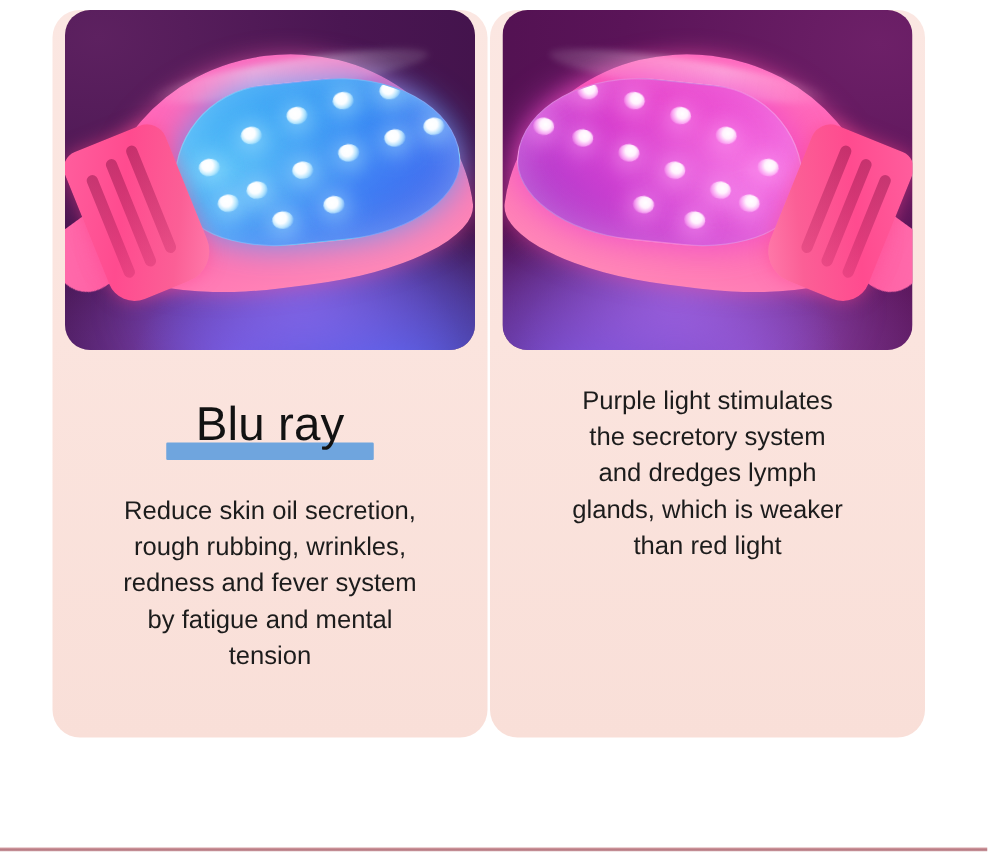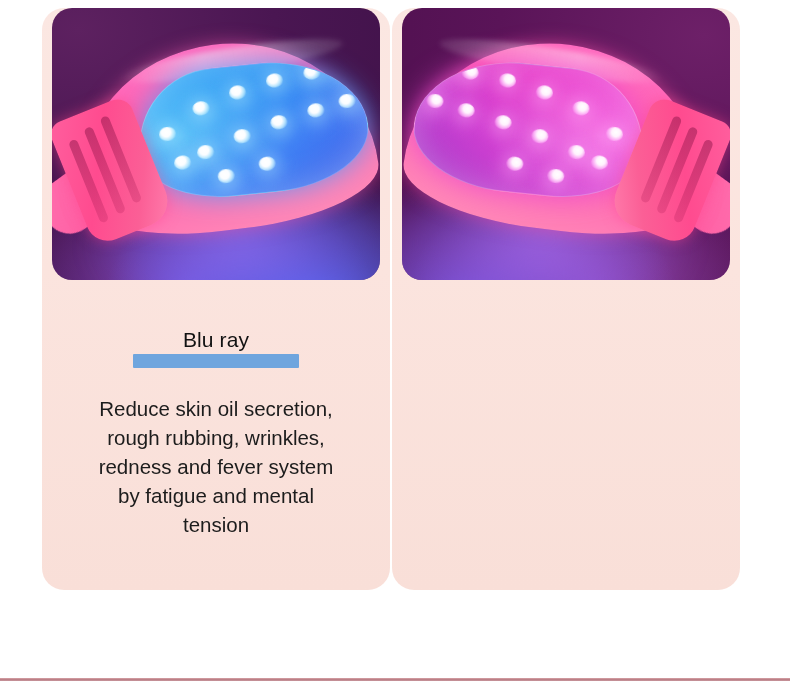--- a/index.html
+++ b/index.html
@@ -225,21 +225,21 @@
     bottom: 0px;
     height: 14px;
     border-radius: 1px;
   }
   #underline-left  { width: 166px; background: #6fa5de; }
   #underline-right { width: 248px; background: #66e07f; }
 
   .title-text {
     position: relative;
     z-index: 2;
-    font-size: 21px;
+    font-size: 38px;
     line-height: 36px;
     font-weight: 400;
     color: #121212;
     letter-spacing: 0.1px;
   }
 
   .body-text {
     margin-top: 26px;
     padding: 0 14px;
     text-align: center;
@@ -374,18 +374,23 @@
 
         <div class="strap">
           <div class="strap-slot s1"></div>
           <div class="strap-slot s2"></div>
           <div class="strap-slot s3"></div>
         </div>
       </div>
     </div>
 
     <div class="text-block">
+      <div class="body-text">Purple light stimulates
+the secretory system
+and dredges lymph
+glands, which is weaker
+than red light</div>
     </div>
   </div>
 
   <div id="bottom-rule"></div>
 
 </div>
 
 </body></html>

